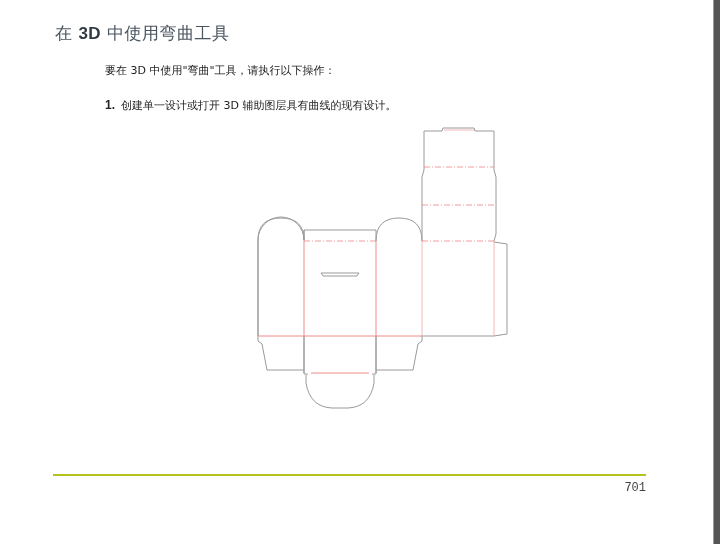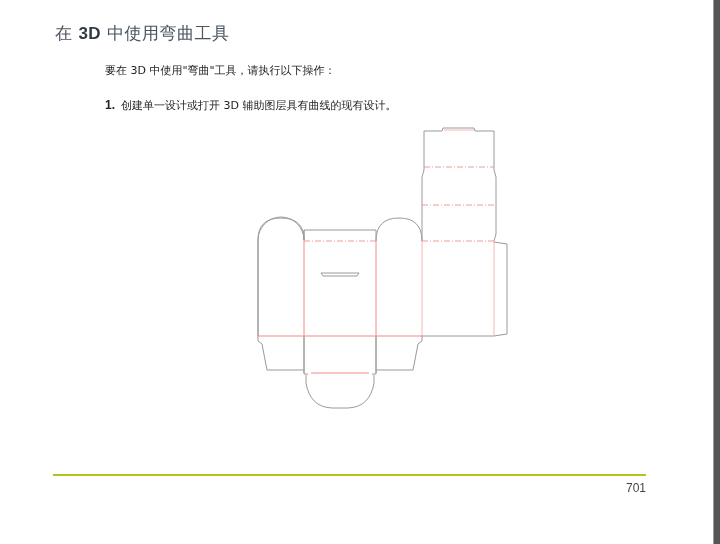--- a/index.html
+++ b/index.html
@@ -75,21 +75,21 @@
       left: 53px; top: 474px;
       width: 593px;
       height: 2px;
       background: #b5c41c;
     }
     .page-number {
       position: absolute;
       left: 620px; top: 481px;
       width: 26px;
       text-align: right;
-      font-family: Liberation Sans, sans-serif;
+      font-family: Liberation Mono, monospace;
       font-size: 12px;
       color: #444444;
     }
   </style>
 </head>
 <body>
 
 <div class="page">
 
   <div class="section-title"><span>在 </span><b>3D</b><span> 中使用弯曲工具</span></div>

